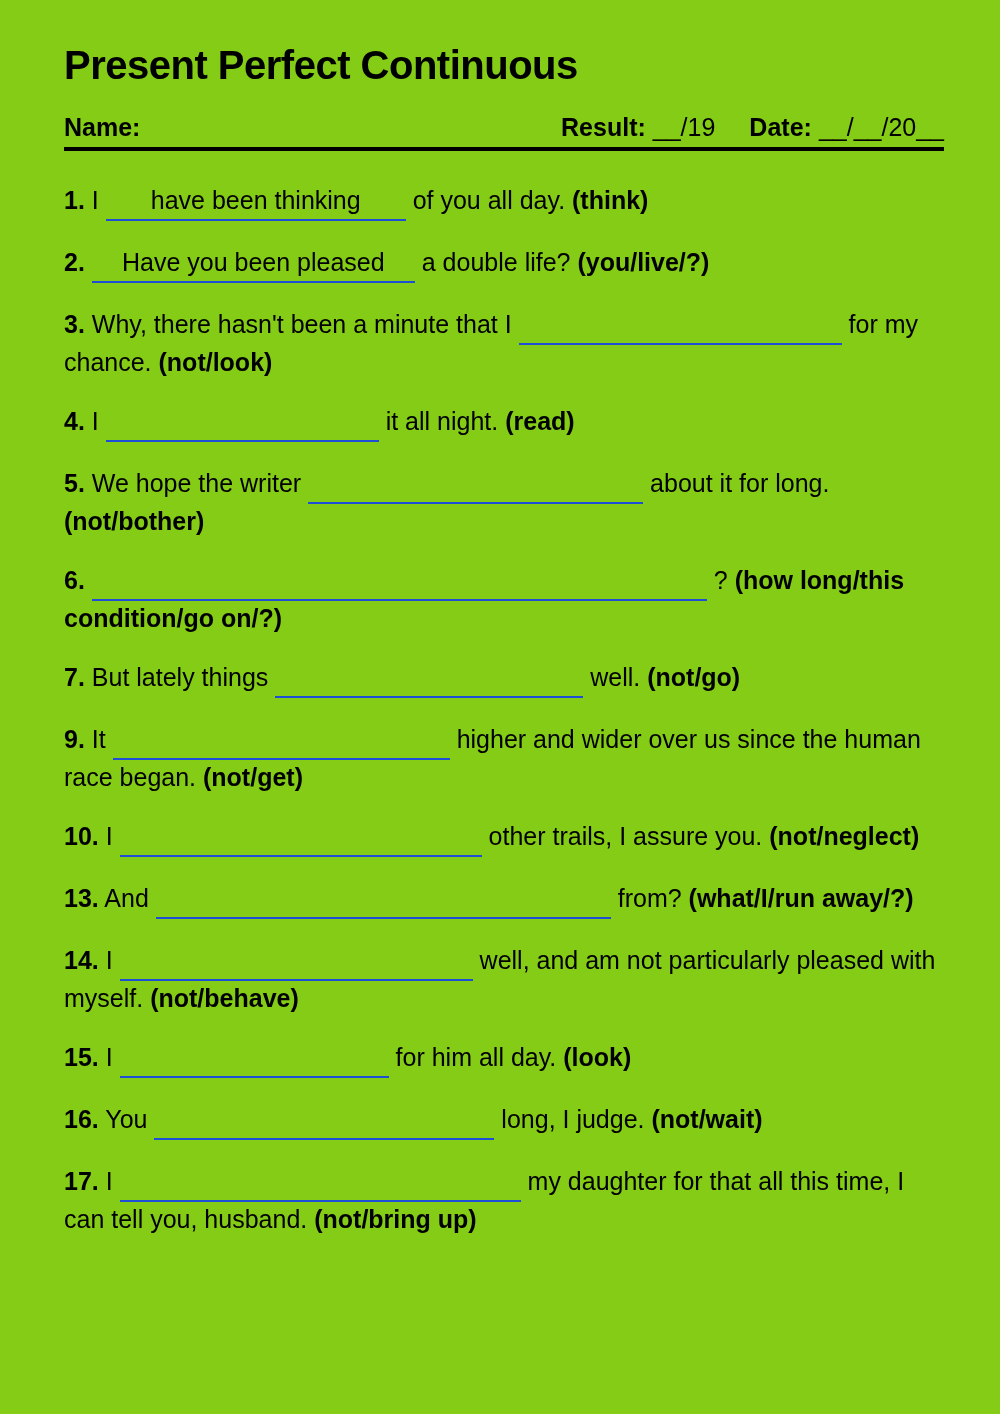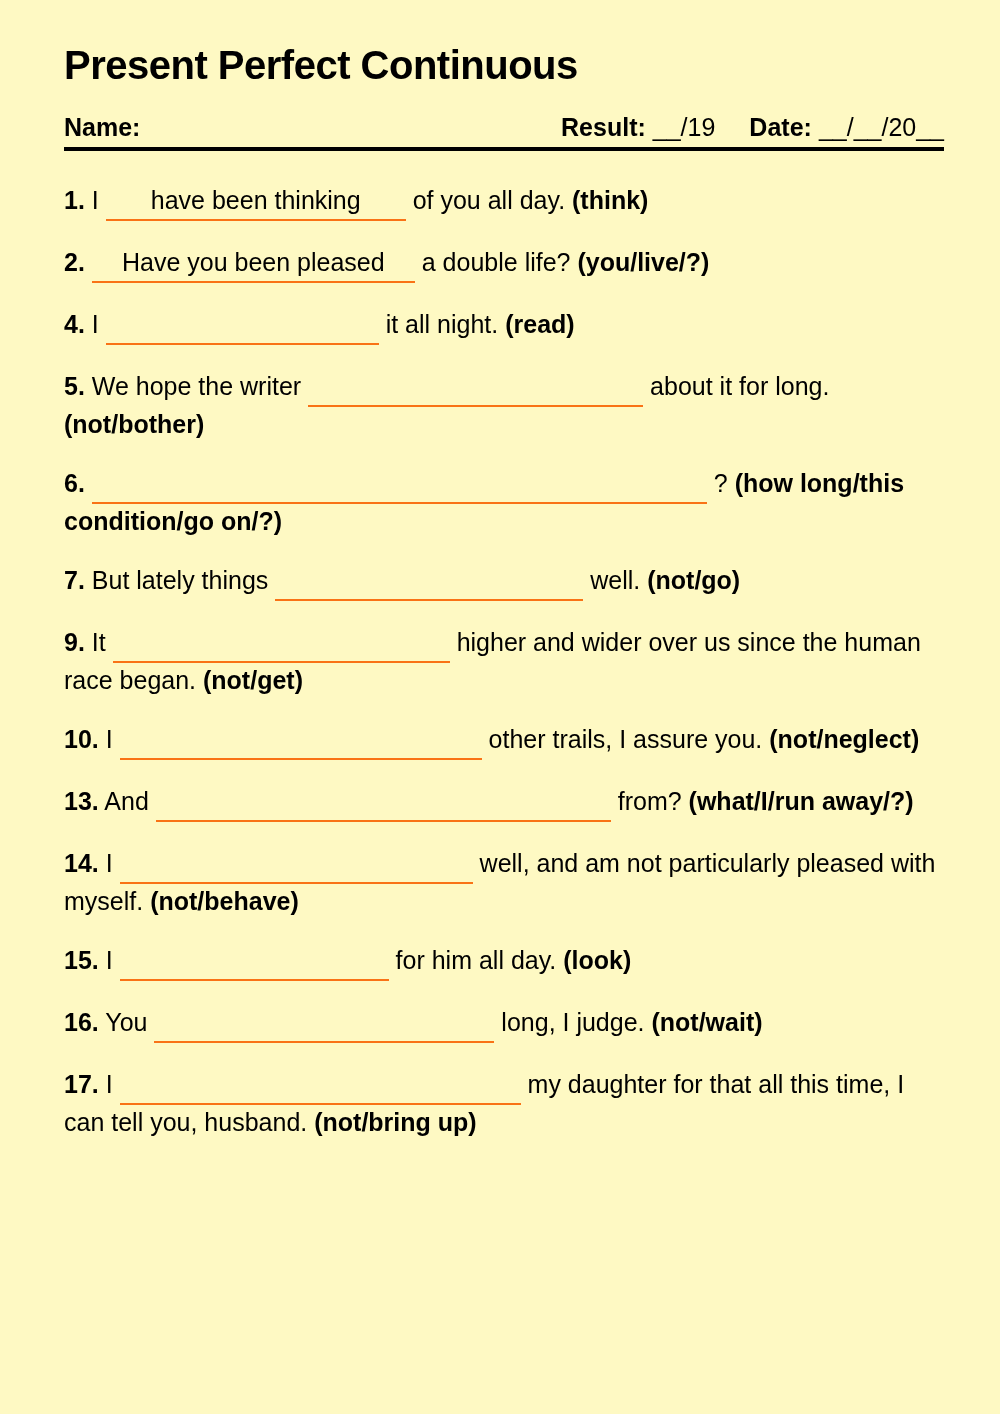--- a/index.html
+++ b/index.html
@@ -5,21 +5,21 @@
   html, body {
     margin: 0;
     padding: 0;
     background: #ffffff;
   }
   .page {
     position: relative;
     width: 1000px;
     height: 1414px;
     margin: 0 auto;
-    background: #fef9c3;
+    background: #84cc16;
     color: #000000;
     font-family: "Liberation Sans", "DejaVu Sans", sans-serif;
     box-sizing: border-box;
     padding: 42px 56px 0 64px;
     overflow: hidden;
   }
   h1.title {
     margin: 0;
     font-size: 40px;
     line-height: 46px;
@@ -50,21 +50,21 @@
   p.question {
     margin: 24px 0 0 0;
     font-size: 25px;
     line-height: 35px;
   }
   p.question:first-child { margin-top: 32px; }
   .qnum { font-weight: bold; }
   .hint { font-weight: bold; }
   .blank {
     display: inline-block;
-    border-bottom: 2px solid #f97316;
+    border-bottom: 2px solid #1d4ed8;
     text-align: center;
     padding: 0 2px 1px 2px;
     box-sizing: border-box;
     white-space: nowrap;
   }
   .answer:empty::before { content: "\00a0"; }
 </style>
 </head>
 <body>
 
@@ -98,20 +98,27 @@
     </p>
 
     <p class="question">
       <span class="qnum">2.</span>
       
       <span class="blank" style="width: 323px;"><span class="answer">Have you been pleased</span></span>
       <span class="post">a double life?</span>
       <span class="hint">(you/live/?)</span>
     </p>
 
+    <p class="question">
+      <span class="qnum">3.</span>
+      <span class="pre">Why, there hasn't been a minute that I</span>
+      <span class="blank" style="width: 323px;"><span class="answer"></span></span>
+      <span class="post">for my chance.</span>
+      <span class="hint">(not/look)</span>
+    </p>
 
     <p class="question">
       <span class="qnum">4.</span>
       <span class="pre">I</span>
       <span class="blank" style="width: 273px;"><span class="answer"></span></span>
       <span class="post">it all night.</span>
       <span class="hint">(read)</span>
     </p>
 
     <p class="question">

